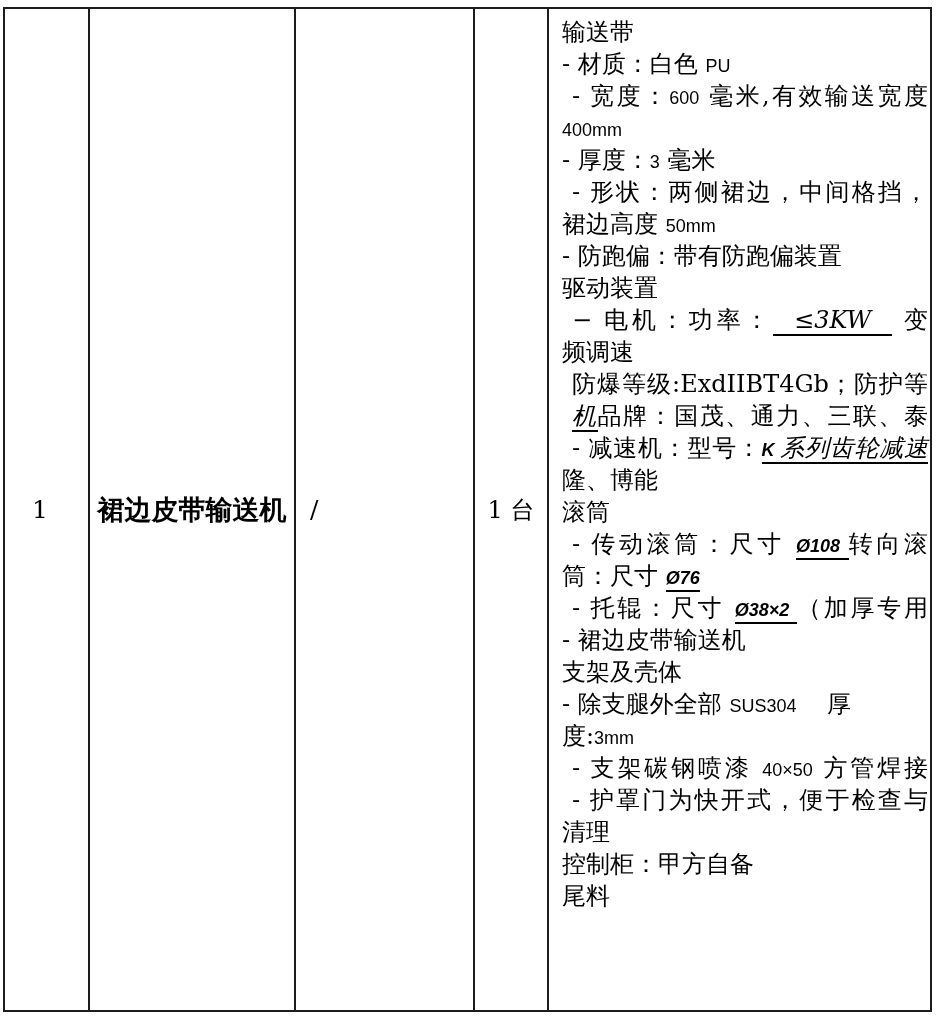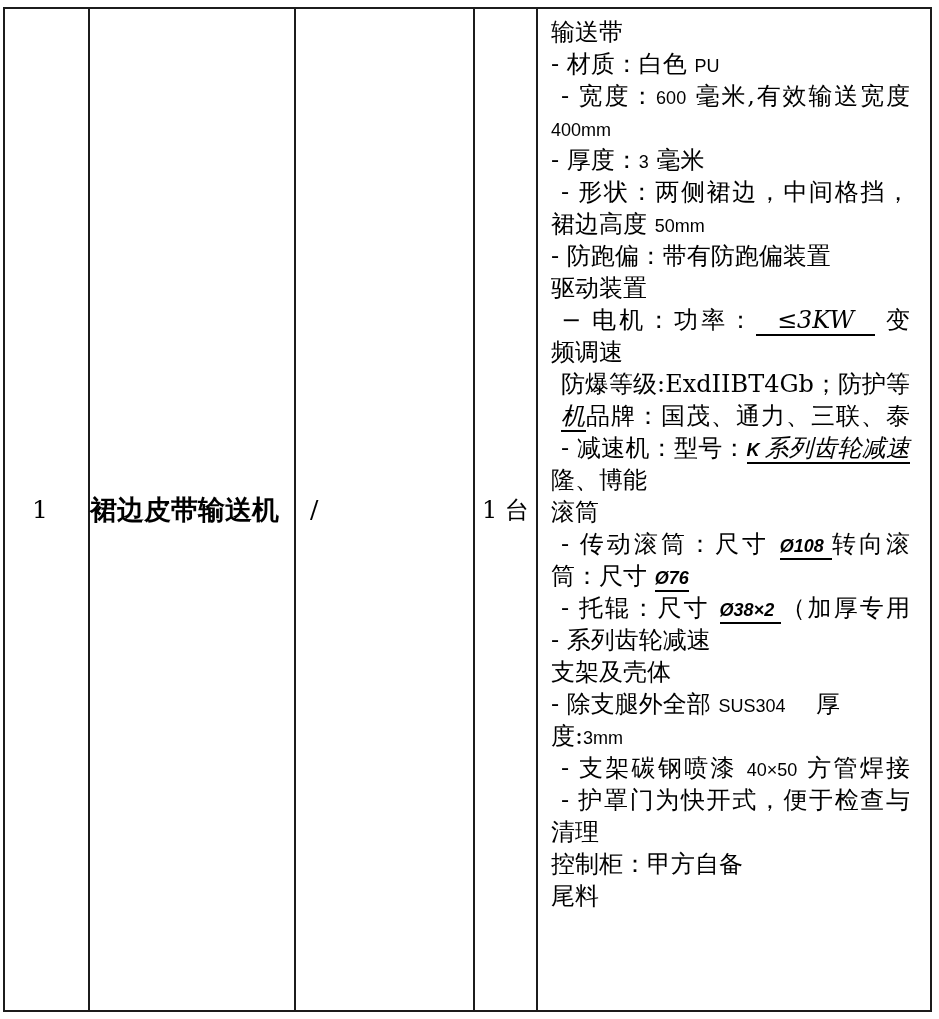--- a/index.html
+++ b/index.html
@@ -29,27 +29,27 @@
   }
   .cell {
     box-sizing: border-box;
     border-right: 2px solid #1c1c1c;
     display: flex;
     flex-direction: column;
     justify-content: center;
   }
   .cell:last-child { border-right: none; }
   .c-no   { width: 85px;  align-items: flex-start; padding-left: 27px; font-size: 25px; }
-  .c-name { width: 206px; align-items: flex-start; font-weight: bold; font-size: 27px; }
+  .c-name { width: 206px; align-items: center; font-weight: bold; font-size: 27px; }
   .c-model{ width: 179px; align-items: flex-start; padding-left: 14px; font-size: 25px; }
-  .c-qty  { width: 63px;  align-items: center; font-size: 24px; white-space: nowrap; }
+  .c-qty  { width: 74px;  align-items: center; font-size: 24px; white-space: nowrap; }
   .c-spec {
     flex: 1;
     justify-content: flex-start;
-    padding: 7px 20px 0 13px;
+    padding: 7px 2px 0 13px;
     font-size: 24px;
   }
   .line {
     height: 32px;
     line-height: 32px;
     white-space: nowrap;
   }
   .line.just {
     text-align: justify;
     text-align-last: justify;
@@ -99,21 +99,21 @@
         <div class="line just"><span class="">− 电机：功率：</span><span class="u pad"><span class="">≤3KW</span></span><span class=""> 变</span></div>
         <div class="line"><span class="">频调速</span></div>
         <div class="line just"><span class="">防爆等级:ExdIIBT4Gb；防护等</span></div>
         <div class="line just"><span class="u"><span class="">机</span></span><span class="">品牌：国茂、通力、三联、泰</span></div>
         <div class="line just"><span class="">- 减速机：型号：</span><span class="u"><span class="sans b">K </span><span class="">系列齿轮减速</span></span></div>
         <div class="line"><span class="">隆、博能</span></div>
         <div class="line"><span class="">滚筒</span></div>
         <div class="line just"><span class="">- 传动滚筒：尺寸 </span><span class="u"><span class="sans b">Ø108 </span></span><span class="">转向滚</span></div>
         <div class="line"><span class="">筒：尺寸 </span><span class="u"><span class="sans b">Ø76</span></span></div>
         <div class="line just"><span class="">- 托辊：尺寸 </span><span class="u"><span class="sans b">Ø38×2 </span></span><span class="">（加厚专用</span></div>
-        <div class="line"><span class="">- 系列齿轮减速</span></div>
+        <div class="line"><span class="">- 裙边皮带输送机</span></div>
         <div class="line"><span class="">支架及壳体</span></div>
         <div class="line"><span class="">- 除支腿外全部 </span><span class="sans ">SUS304</span><span class="">&nbsp;&nbsp;&nbsp; 厚</span></div>
         <div class="line"><span class="">度:</span><span class="sans ">3mm</span></div>
         <div class="line just"><span class="">- 支架碳钢喷漆 </span><span class="sans ">40×50</span><span class=""> 方管焊接</span></div>
         <div class="line just"><span class="">- 护罩门为快开式，便于检查与</span></div>
         <div class="line"><span class="">清理</span></div>
         <div class="line"><span class="">控制柜：甲方自备</span></div>
         <div class="line"><span class="">尾料</span></div>
       </div>
   </div>

